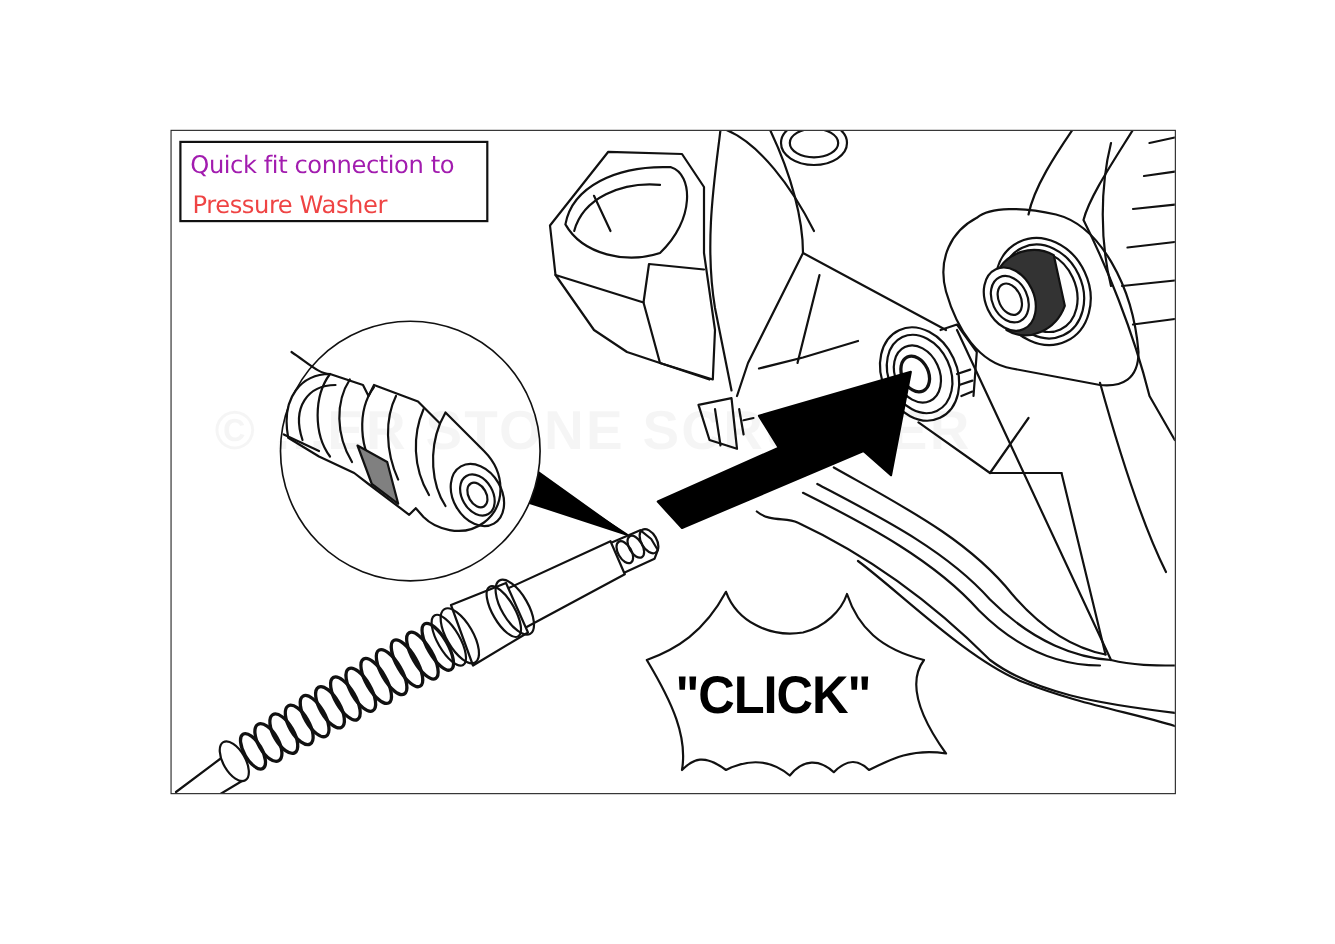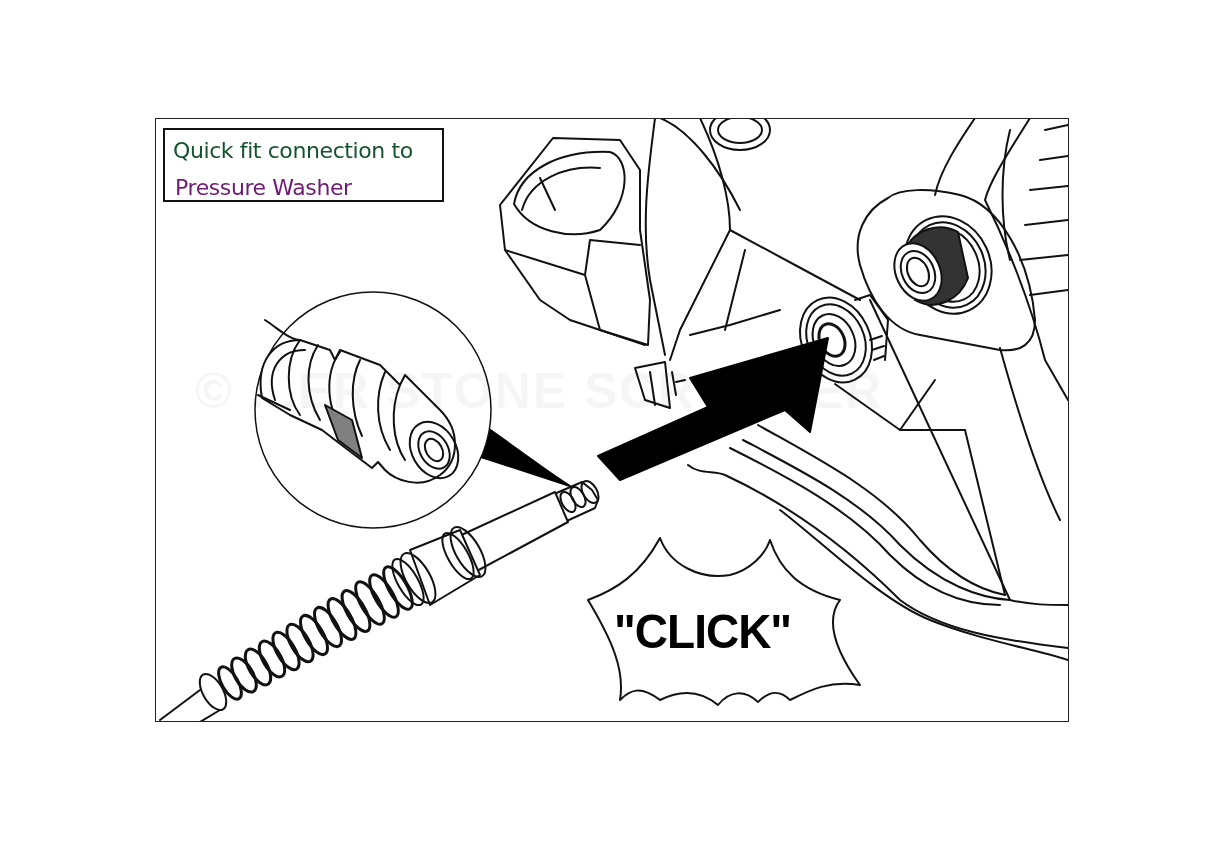--- a/index.html
+++ b/index.html
@@ -1,20 +1,20 @@
 <!DOCTYPE html>
 <html><head>
 <meta charset="utf-8">
 <style>
   html, body { margin:0; padding:0; background:#ffffff; }
   body { width:1214px; height:858px; position:relative; overflow:hidden; font-family:"Liberation Sans", sans-serif; }
   .frame { position:absolute; left:155px; top:118px; width:914px; height:604px; border:1.5px solid #222; box-sizing:border-box; overflow:hidden; background:#fff; }
   .caption { position:absolute; left:163px; top:128px; width:281px; height:74px; border:2px solid #111; box-sizing:border-box; background:#fff; z-index:5; }
-  .caption .l1 { position:absolute; left:8px; top:8px; font-size:22px; color:#14532d; font-family:"DejaVu Sans", sans-serif; letter-spacing:-0.4px; }
-  .caption .l2 { position:absolute; left:10px; top:45px; font-size:22px; color:#701a75; font-family:"DejaVu Sans", sans-serif; letter-spacing:-0.4px; }
+  .caption .l1 { position:absolute; left:8px; top:8px; font-size:22px; color:#a21caf; font-family:"DejaVu Sans", sans-serif; letter-spacing:-0.4px; }
+  .caption .l2 { position:absolute; left:10px; top:45px; font-size:22px; color:#ef4444; font-family:"DejaVu Sans", sans-serif; letter-spacing:-0.4px; }
   svg.art { position:absolute; left:0; top:0; }
   .watermark { position:absolute; left:195px; top:362px; font-size:50px; font-weight:bold; color:#000; opacity:0.035; letter-spacing:2px; white-space:nowrap; z-index:4; font-family:Liberation Sans, sans-serif; }
   .click { position:absolute; left:614px; top:604px; font-size:46px; font-weight:bold; color:#000; z-index:6; font-family:"Liberation Sans", sans-serif; letter-spacing:-1px; transform:scaleY(1.05); }
 </style>
 </head>
 <body>
 
 <div class="frame"></div>
 
 <svg class="art" width="1214" height="858" viewBox="0 0 1214 858">

